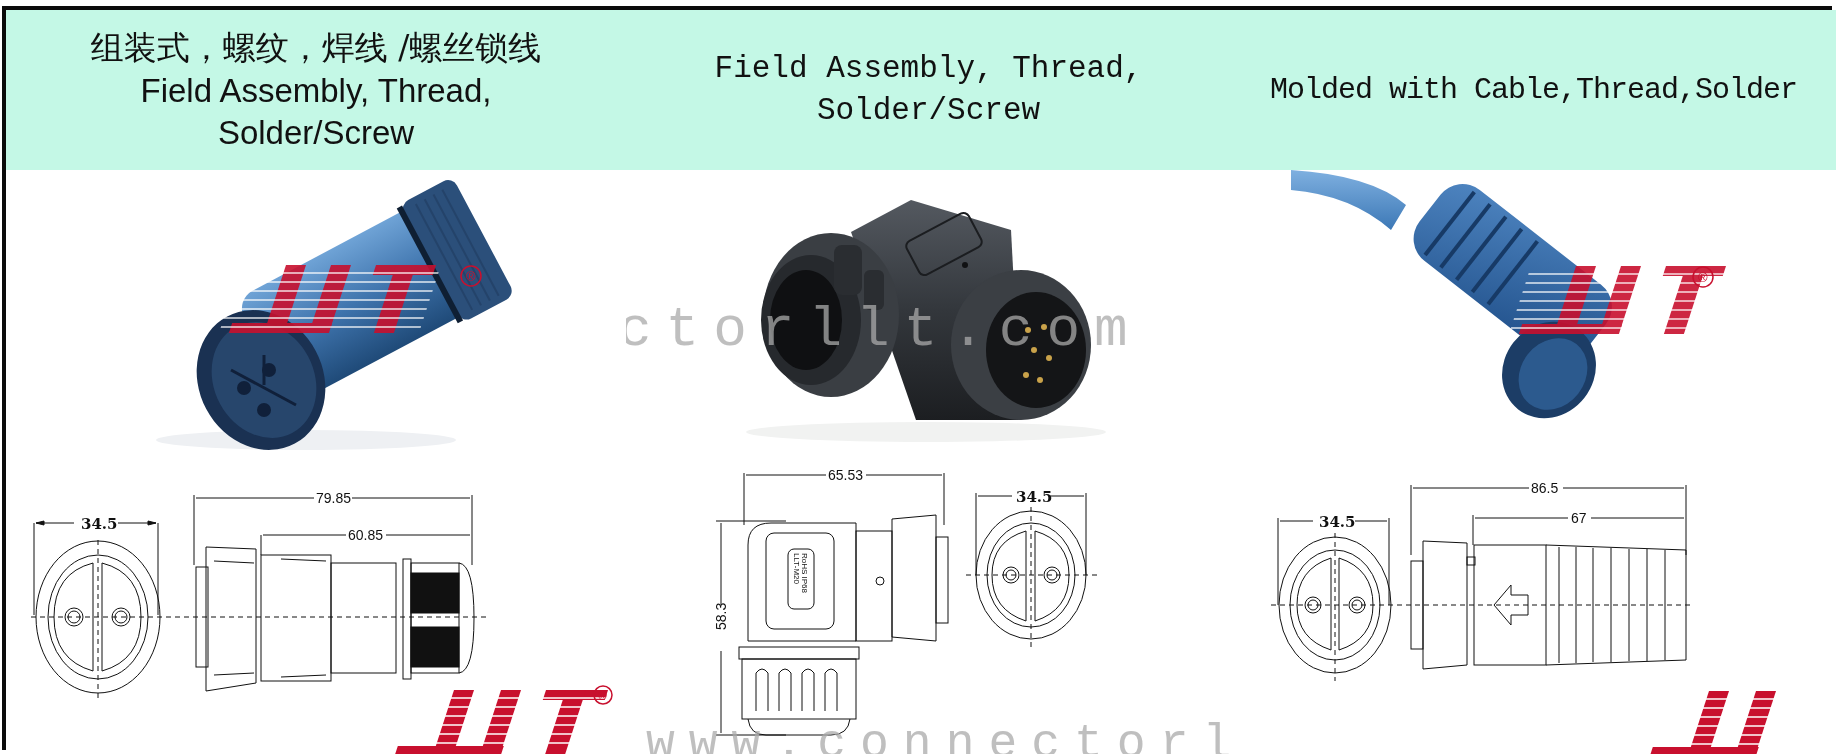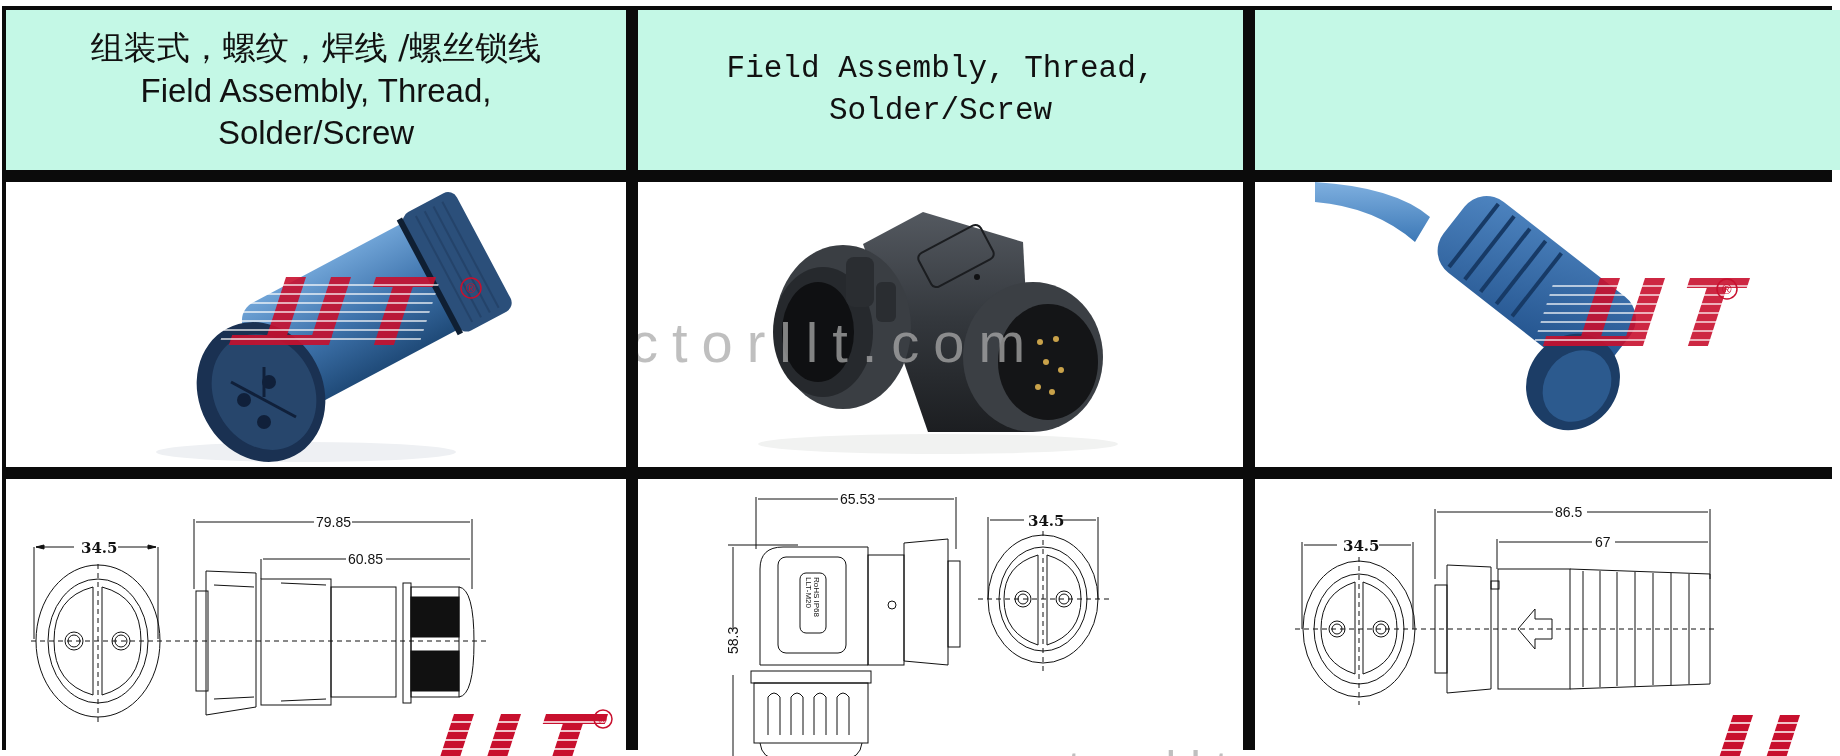--- a/index.html
+++ b/index.html
@@ -3,48 +3,49 @@
 <meta charset="utf-8">
 <style>
   html, body { margin: 0; padding: 0; background: #ffffff; }
   body { width: 1840px; height: 756px; position: relative; overflow: hidden; font-family: "Liberation Sans", sans-serif; }
   .grid {
     position: absolute; left: 2px; top: 6px; width: 1830px; height: 744px;
     display: grid;
     grid-template-columns: 620px 605px 605px;
     grid-template-rows: 160px 285px 299px;
     border: 4px solid #0b0b0b; box-sizing: border-box;
-    background: #0b0b0b; gap: 12px;
+    background: #0b0b0b; gap: 0;
   }
   .cell { background: #ffffff; position: relative; overflow: hidden; }
   .hdr { background: #c4f8e6; display: flex; flex-direction: column; align-items: center; justify-content: center; color: #111; text-align: center; }
   .hdr .cn { font-family: "DejaVu Serif", serif; font-size: 33px; line-height: 44px; white-space: nowrap; }
   .hdr .en-sans { font-family: "Liberation Sans", sans-serif; font-size: 33px; line-height: 42px; }
   .hdr .en-mono { font-family: "Liberation Mono", monospace; font-size: 31px; line-height: 42px; white-space: nowrap; }
   .hdr .en-mono.tight { font-size: 30px; letter-spacing: -1px; }
   svg { position: absolute; left: 0; top: 0; }
   .dim { font-family: "Liberation Sans", sans-serif; font-size: 14px; fill: #111; }
   .dimb { font-family: "DejaVu Serif", serif; font-size: 15px; font-weight: bold; fill: #111; }
-  .wm { position: absolute; font-family: Liberation Sans, sans-serif; color: rgba(170,170,170,0.75); font-size: 56px; letter-spacing: 14px; white-space: nowrap; pointer-events: none; }
+  .wm { position: absolute; font-family: Liberation Mono, monospace; color: rgba(170,170,170,0.75); font-size: 56px; letter-spacing: 14px; white-space: nowrap; pointer-events: none; }
 </style>
 </head>
 <body>
 
 <div class="grid">
 
   <div class="cell hdr">
     <div class="cn">组装式，螺纹，焊线 /螺丝锁线</div>
     <div class="en-sans">Field Assembly, Thread,</div>
     <div class="en-sans">Solder/Screw</div>
   </div>
   <div class="cell hdr">
     <div class="en-mono">Field Assembly, Thread,</div>
     <div class="en-mono">Solder/Screw</div>
   </div>
   <div class="cell hdr">
+    <div class="en-mono tight">Molded with Cable,Thread,Solder</div>
   </div>
 
   <div class="cell">
     <svg width="620" height="285" viewBox="0 0 620 285">
       <defs>
         <linearGradient id="blueBody" x1="0" y1="0" x2="0" y2="1">
           <stop offset="0" stop-color="#6fa3d6"></stop>
             <stop offset="0.5" stop-color="#3f74ad"></stop>
             <stop offset="1" stop-color="#1f4a78"></stop>
         </linearGradient>

